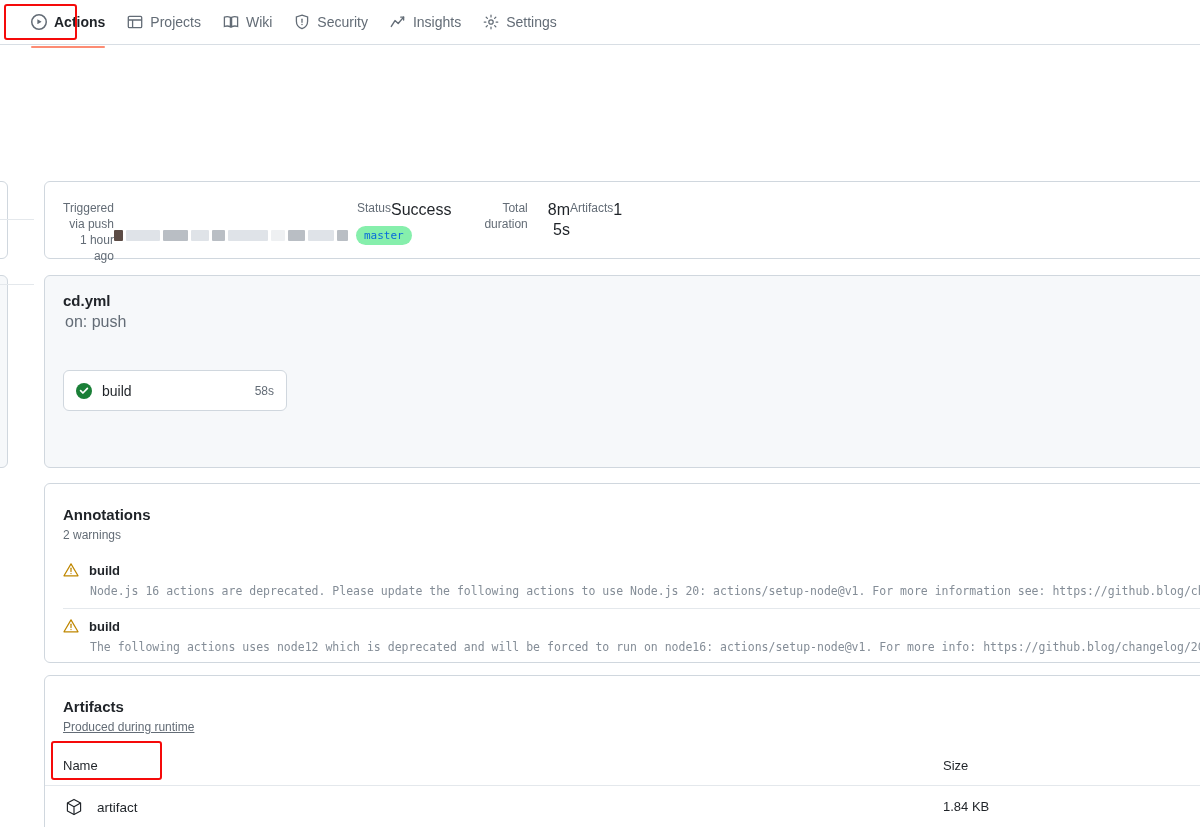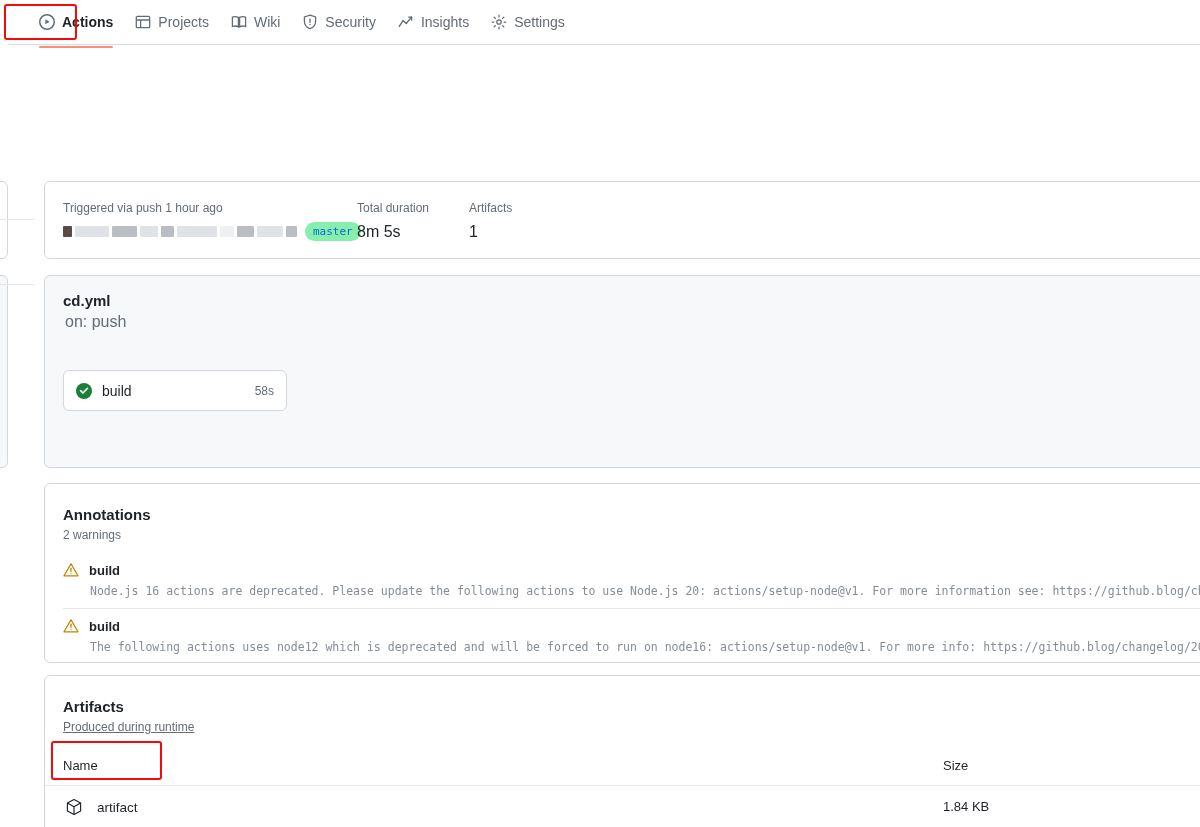--- a/index.html
+++ b/index.html
@@ -16,21 +16,20 @@
   
   .repo-nav {
     position: relative;
     height: 45px;
     border-bottom: 1px solid #d8dee4;
     display: flex;
     align-items: center;
     padding-left: 22px;
     gap: 4px;
     background: #ffffff;
-    margin-left: 8px;
   }
   .nav-item {
     display: flex;
     align-items: center;
     gap: 7px;
     padding: 6px 9px;
     font-size: 14px;
     color: #636c76;
     border-radius: 6px;
     cursor: pointer;
@@ -93,21 +92,21 @@
     border-radius: 6px;
   }
 
   
   #summary-card { top: 136px; height: 78px; }
   .summary-inner {
     display: flex;
     padding: 18px 0 0 18px;
     gap: 0;
   }
-  .sum-col { display: flex; flex-direction: column; }
+  .sum-col { display: flex; flex-direction: row; text-align: right; }
   .sum-col.trigger { width: 294px; }
   .sum-col.status  { width: 101px; }
   .sum-col.duration{ width: 112px; }
   .sum-label {
     font-size: 12px;
     color: #636c76;
     line-height: 16px;
     margin-bottom: 6px;
   }
   .sum-value {
@@ -328,20 +327,24 @@
             <i class="light" style="width:40px;"></i>
             <i class="pale" style="width:14px;"></i>
             <i class="mid" style="width:17px;"></i>
             <i class="light" style="width:26px;"></i>
             <i class="mid" style="width:11px;"></i>
           </span>
           <span class="branch-badge">master</span>
         </div>
       </div>
 
+      <div class="sum-col status">
+        <span class="sum-label">Status</span>
+        <span class="sum-value">Success</span>
+      </div>
 
       <div class="sum-col duration">
         <span class="sum-label">Total duration</span>
         <span class="sum-value">8m 5s</span>
       </div>
 
       <div class="sum-col artifacts">
         <span class="sum-label">Artifacts</span>
         <span class="sum-value">1</span>
       </div>

